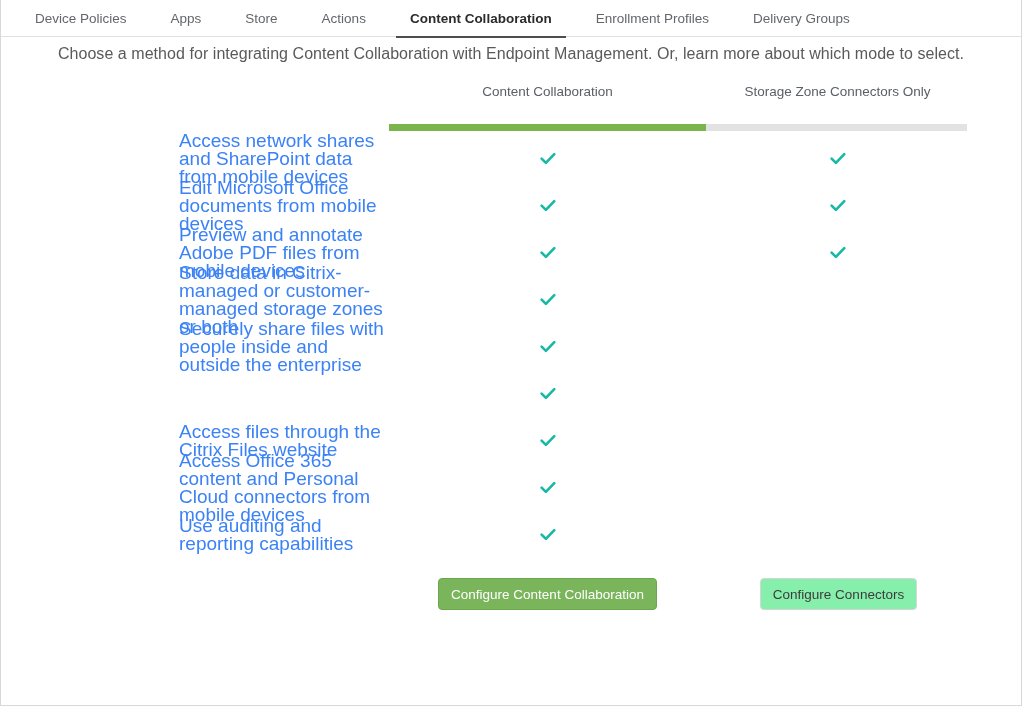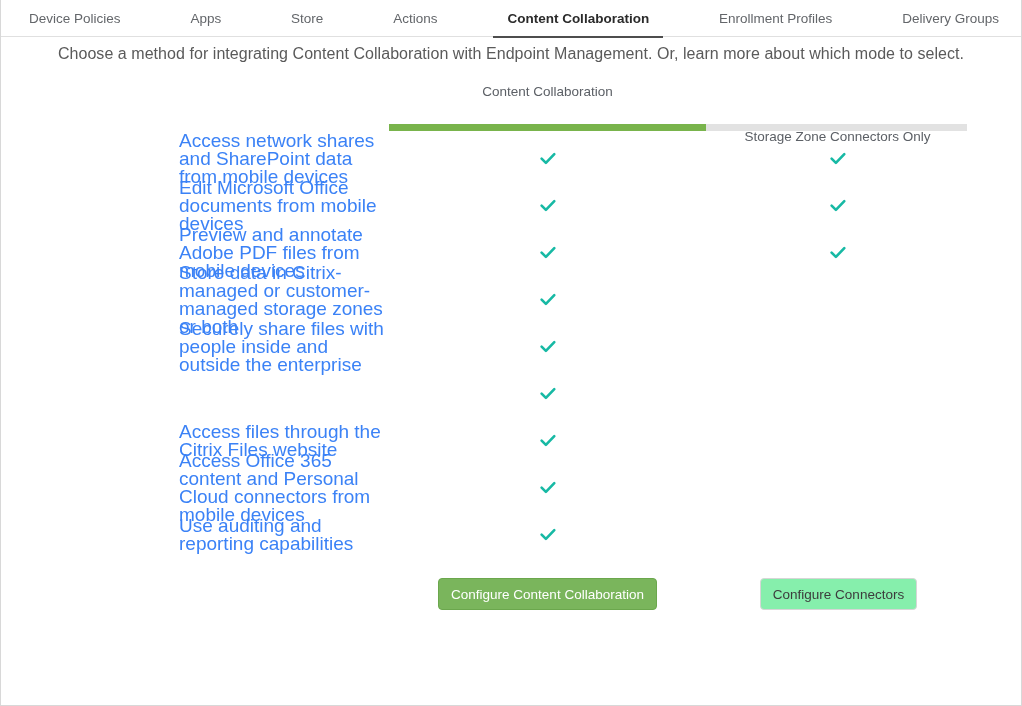--- a/index.html
+++ b/index.html
@@ -25,23 +25,22 @@
     background: #ffffff;
   }
 
   
   .tabbar {
     position: relative;
     height: 37px;
     border-bottom: 1px solid #e0e0e0;
     display: flex;
     align-items: center;
-    padding-left: 6px;
+    padding-left: 12px;
     box-sizing: border-box;
-    justify-content: space-between;
   }
   .tab {
     position: relative;
     font-size: 13.5px;
     color: #63666a;
     padding: 0 0 0 0;
     height: 37px;
     line-height: 37px;
     white-space: nowrap;
     cursor: pointer;
@@ -80,21 +79,21 @@
     height: 26px;
   }
   .col-head {
     position: absolute;
     top: 0;
     font-size: 13.5px;
     color: #5c6066;
     text-align: center;
   }
   .col-head.left  { left: 388px; width: 317px; }
-  .col-head.right { left: 705px; width: 263px; margin-top: 45px; }
+  .col-head.right { left: 705px; width: 263px; }
 
   .modebar {
     position: relative;
     height: 7px;
     margin-top: 14px;
     margin-left: 388px;
     margin-right: 54px;
     background: #e2e2e2;
   }
   .modebar .fill {

